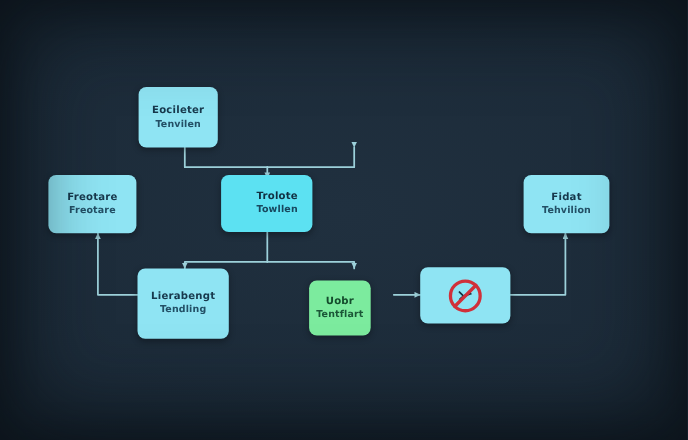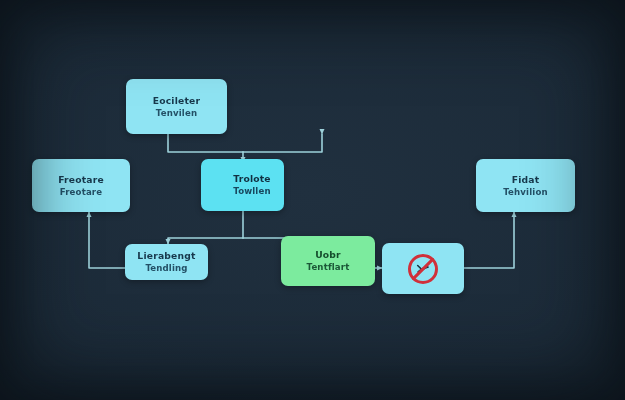--- a/index.html
+++ b/index.html
@@ -120,47 +120,47 @@
       <path d="M 243,238 L 322,238 L 322,244" marker-end="url(#arrowhead)"></path>
 
       <path d="M 125,268 L 89,268 L 89,212" marker-start="url(#arrowhead)" marker-end="url(#arrowhead)"></path>
 
       <path d="M 358,268 L 382,268" marker-end="url(#arrowhead)"></path>
 
       <path d="M 464,268 L 514,268 L 514,212" marker-end="url(#arrowhead)"></path>
     </g>
   </svg>
 
-  <div class="node" style="left:126px; top:79px; width:101px; height:55px; background:#8fe4f3;">
+  <div class="node" style="left:126px; top:79px; width:72px; height:55px; background:#8fe4f3;">
     <span class="title">Eocileter</span>
     <span class="subtitle">Tenvilen</span>
   </div>
 
 
-  <div class="node" style="left:32px; top:159px; width:98px; height:53px; background:#8fe4f3;">
+  <div class="node" style="left:44px; top:159px; width:80px; height:53px; background:#8fe4f3;">
     <span class="title">Freotare</span>
     <span class="subtitle">Freotare</span>
   </div>
 
   <div class="node accent" style="left:201px; top:159px; width:83px; height:52px; background:#5ce1f2;padding-left:19px;">
     <span class="title">Trolote</span>
     <span class="subtitle">Towllen</span>
   </div>
 
-  <div class="node" style="left:476px; top:159px; width:99px; height:53px; background:#8fe4f3;">
+  <div class="node" style="left:476px; top:159px; width:78px; height:53px; background:#8fe4f3;">
     <span class="title">Fidat</span>
     <span class="subtitle">Tehvilion</span>
   </div>
 
-  <div class="node" style="left:125px; top:244px; width:83px; height:36px; background:#8fe4f3;">
+  <div class="node" style="left:125px; top:244px; width:83px; height:64px; background:#8fe4f3;">
     <span class="title">Lierabengt</span>
     <span class="subtitle">Tendling</span>
   </div>
 
-  <div class="node green" style="left:281px; top:236px; width:94px; height:50px; background:#7ceb9e;">
+  <div class="node green" style="left:281px; top:255px; width:56px; height:50px; background:#7ceb9e;">
     <span class="title">Uobr</span>
     <span class="subtitle">Tentflart</span>
   </div>
 
   <div class="node icon-node" style="left:382px; top:243px; width:82px; height:51px; background:#8fe4f3;">
     <span class="prohibit">
       <span class="ring"></span>
       <svg class="glyph" viewBox="0 0 15 11">
         <path d="M1.5,8.5 C4,6 6,4.5 9,3.2 L12.5,2.2 L13.5,4.0 L10.2,5.2 C7.5,6.6 5,8 3.2,9.8 Z" fill="#17323f"></path>
         <path d="M2.2,2.0 L5.5,5.2" stroke="#17323f" stroke-width="1.6" fill="none" stroke-linecap="round"></path>

